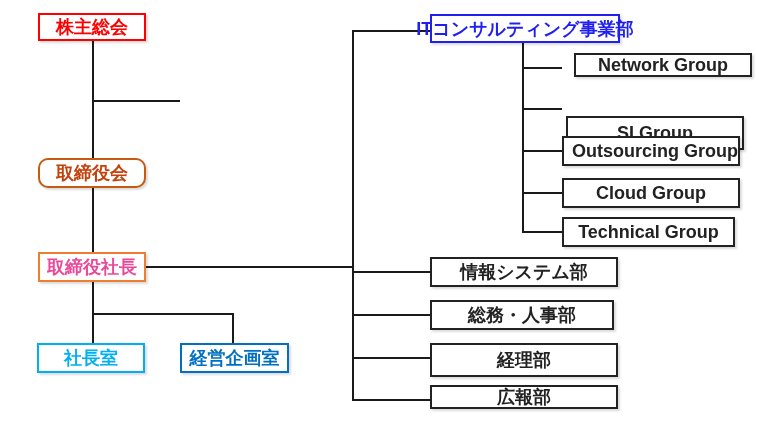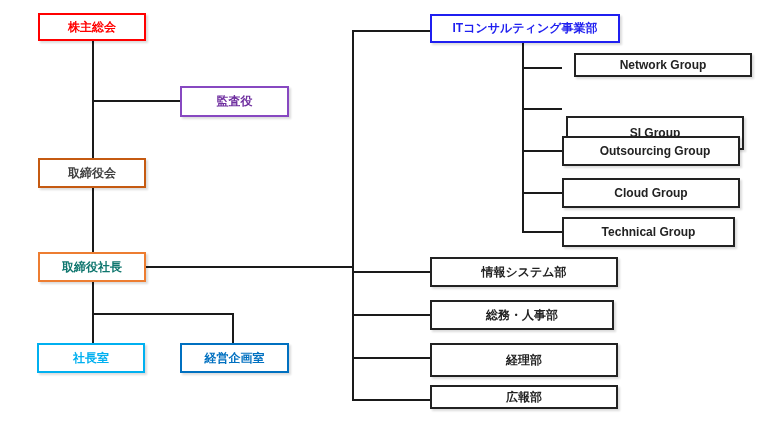--- a/index.html
+++ b/index.html
@@ -17,30 +17,30 @@
   }
   .node {
     position: absolute;
     background: #ffffff;
     border: 2px solid #222222;
     box-sizing: border-box;
     display: flex;
     align-items: center;
     justify-content: center;
     font-weight: bold;
-    font-size: 12px;
+    font-size: 18px;
     color: #222222;
     z-index: 2;
     box-shadow: 2px 2px 2px rgba(0,0,0,0.14);
     white-space: nowrap;
   }
   .c-red    { border-color: #FF0000; color: #FF0000; }
   .c-purple { border-color: #8748C1; color: #7030A0; }
-  .c-brown  { border-color: #C55A11; color: #404040; }
-  .c-orange { border-color: #ED7D31; color: #0f766e; }
+  .c-brown  { border-color: #C55A11; color: #c2410c; border-radius: 10px; }
+  .c-orange { border-color: #ED7D31; color: #ec4899; }
   .c-cyan   { border-color: #00B0F0; color: #00B0F0; }
   .c-blue   { border-color: #0070C0; color: #0070C0; }
   .c-royal  { border-color: #1F1FF0; color: #1F1FF0; }
   .c-black  { border-color: #222222; color: #222222; }
   .hline, .vline {
     position: absolute;
     background: #1a1a1a;
     z-index: 1;
   }
   .hline { height: 2px; }
@@ -65,21 +65,20 @@
   <div class="hline" style="left:522px; top:108px; width:40px;"></div>
   <div class="hline" style="left:522px; top:150px; width:40px;"></div>
   <div class="hline" style="left:522px; top:192px; width:40px;"></div>
   <div class="hline" style="left:522px; top:231px; width:40px;"></div>
   <div class="hline" style="left:352px; top:271px; width:78px;"></div>
   <div class="hline" style="left:352px; top:314px; width:78px;"></div>
   <div class="hline" style="left:352px; top:357px; width:78px;"></div>
   <div class="hline" style="left:352px; top:399px; width:78px;"></div>
 
   <div class="node c-red" style="left:38px;  top:13px;  width:108px; height:28px;">株主総会</div>
-  <div class="node c-purple" style="left:180px; top:86px;  width:109px; height:31px;">監査役</div>
   <div class="node c-brown" style="left:38px;  top:158px; width:108px; height:30px;">取締役会</div>
   <div class="node c-orange" style="left:38px;  top:252px; width:108px; height:30px;">取締役社長</div>
   <div class="node c-cyan" style="left:37px;  top:343px; width:108px; height:30px;">社長室</div>
   <div class="node c-blue" style="left:180px; top:343px; width:109px; height:30px;">経営企画室</div>
   <div class="node c-royal" style="left:430px; top:14px;  width:190px; height:29px;">ITコンサルティング事業部</div>
   <div class="node c-black" style="left:562px; top:53px;  width:178px; height:24px;margin-left:12px;">Network Group</div>
   <div class="node c-black" style="left:566px; top:94px;  width:178px; height:34px;margin-top:22px;">SI Group</div>
   <div class="node c-black" style="left:562px; top:136px; width:178px; height:30px;padding-left:8px;">Outsourcing Group</div>
   <div class="node c-black" style="left:562px; top:178px; width:178px; height:30px;">Cloud Group</div>
   <div class="node c-black" style="left:562px; top:217px; width:173px; height:30px;">Technical Group</div>

